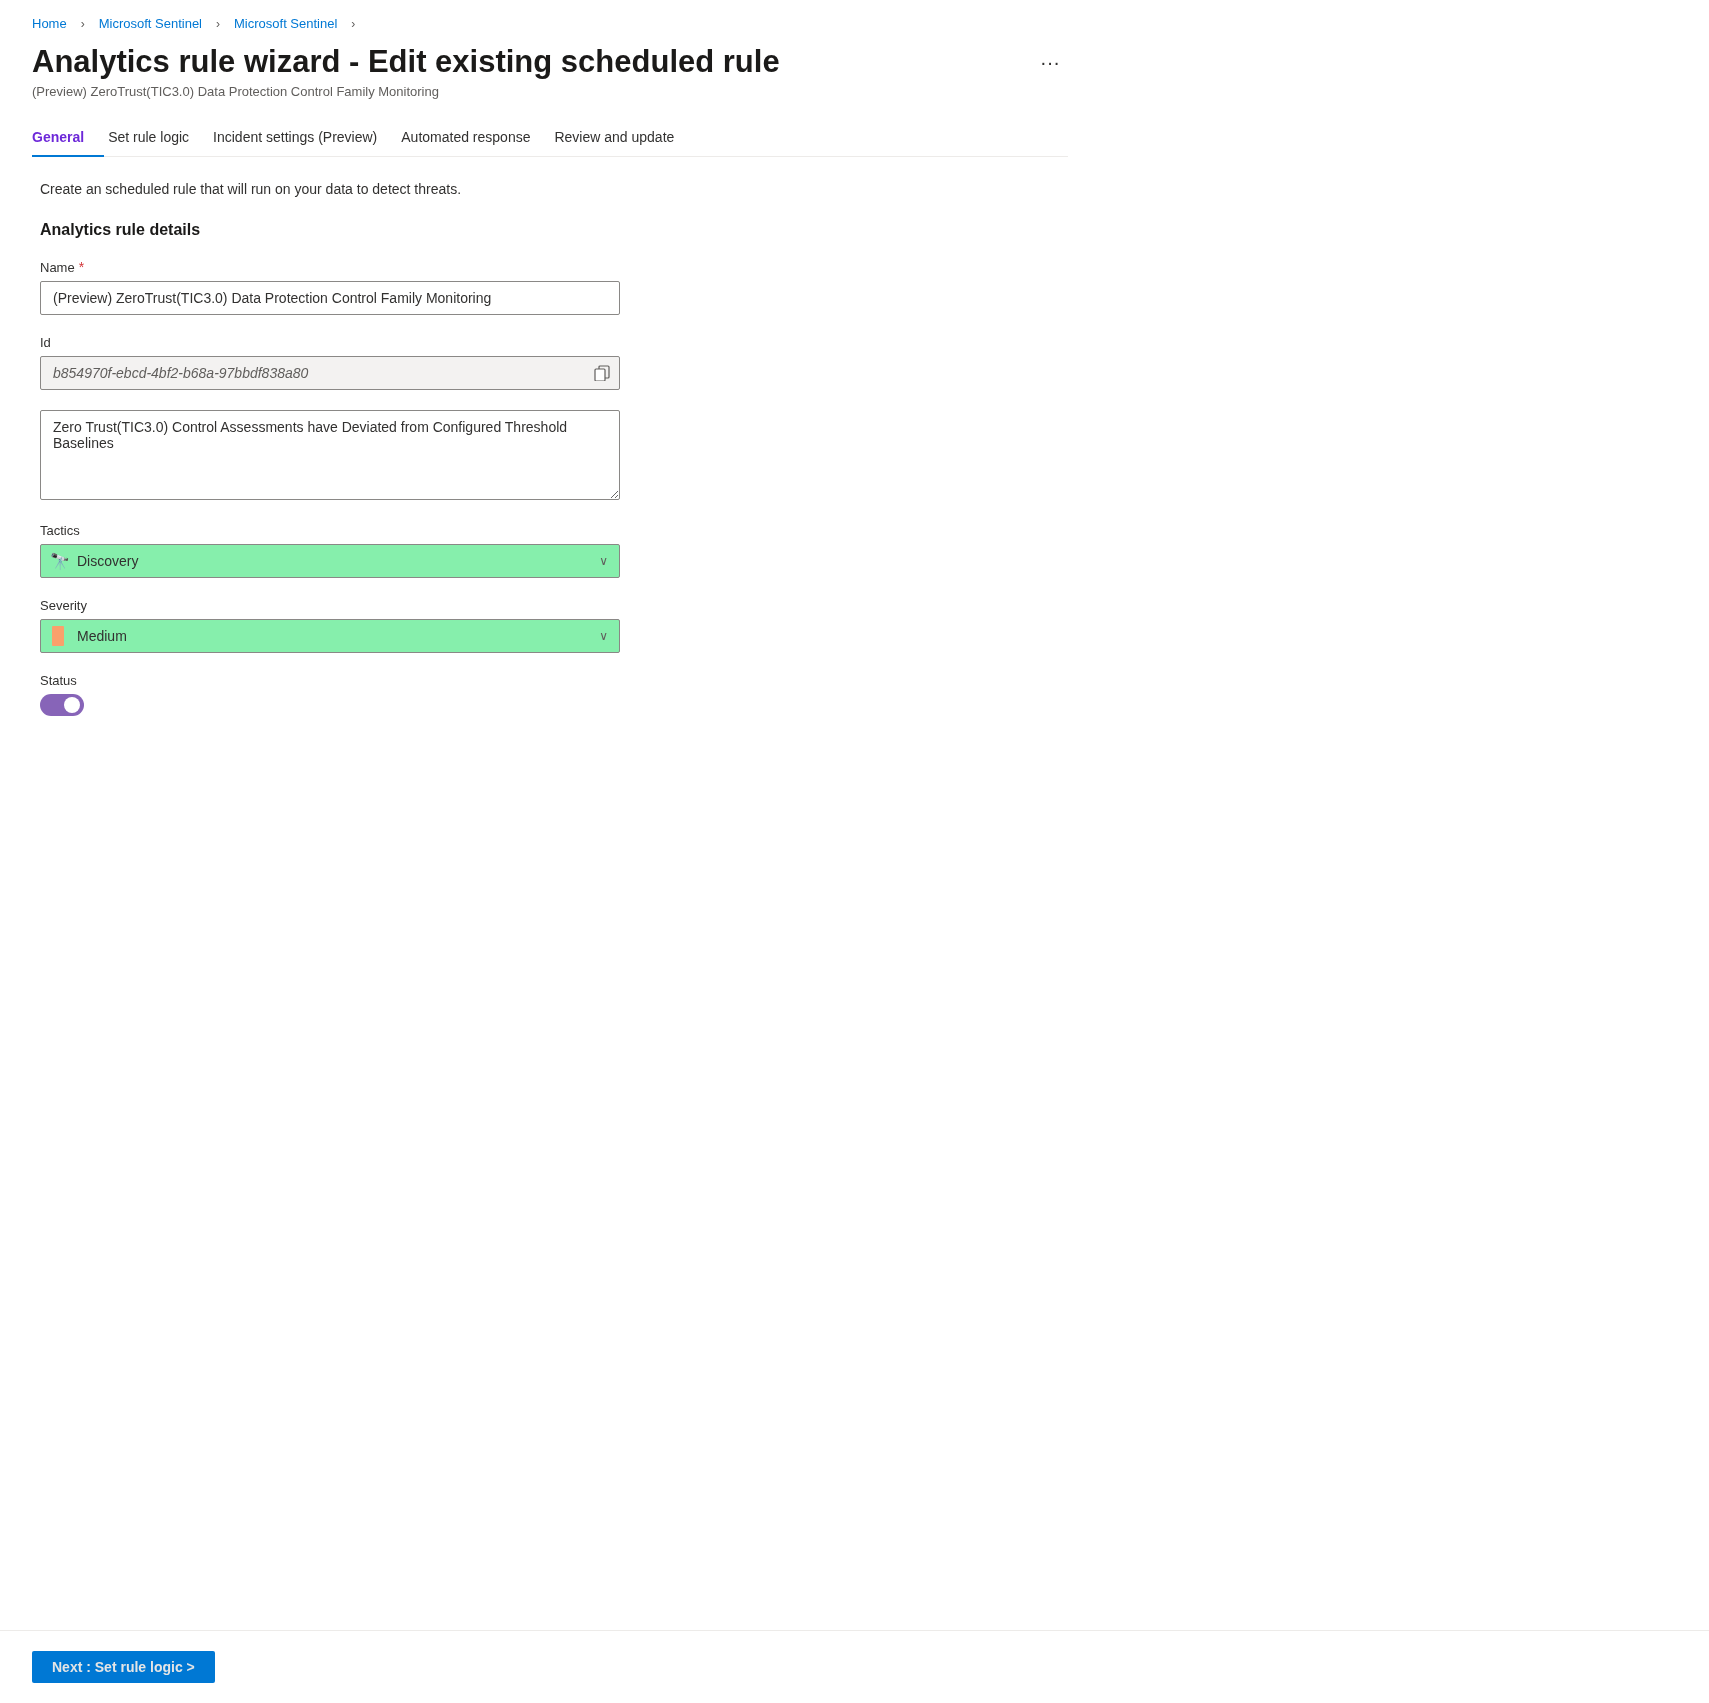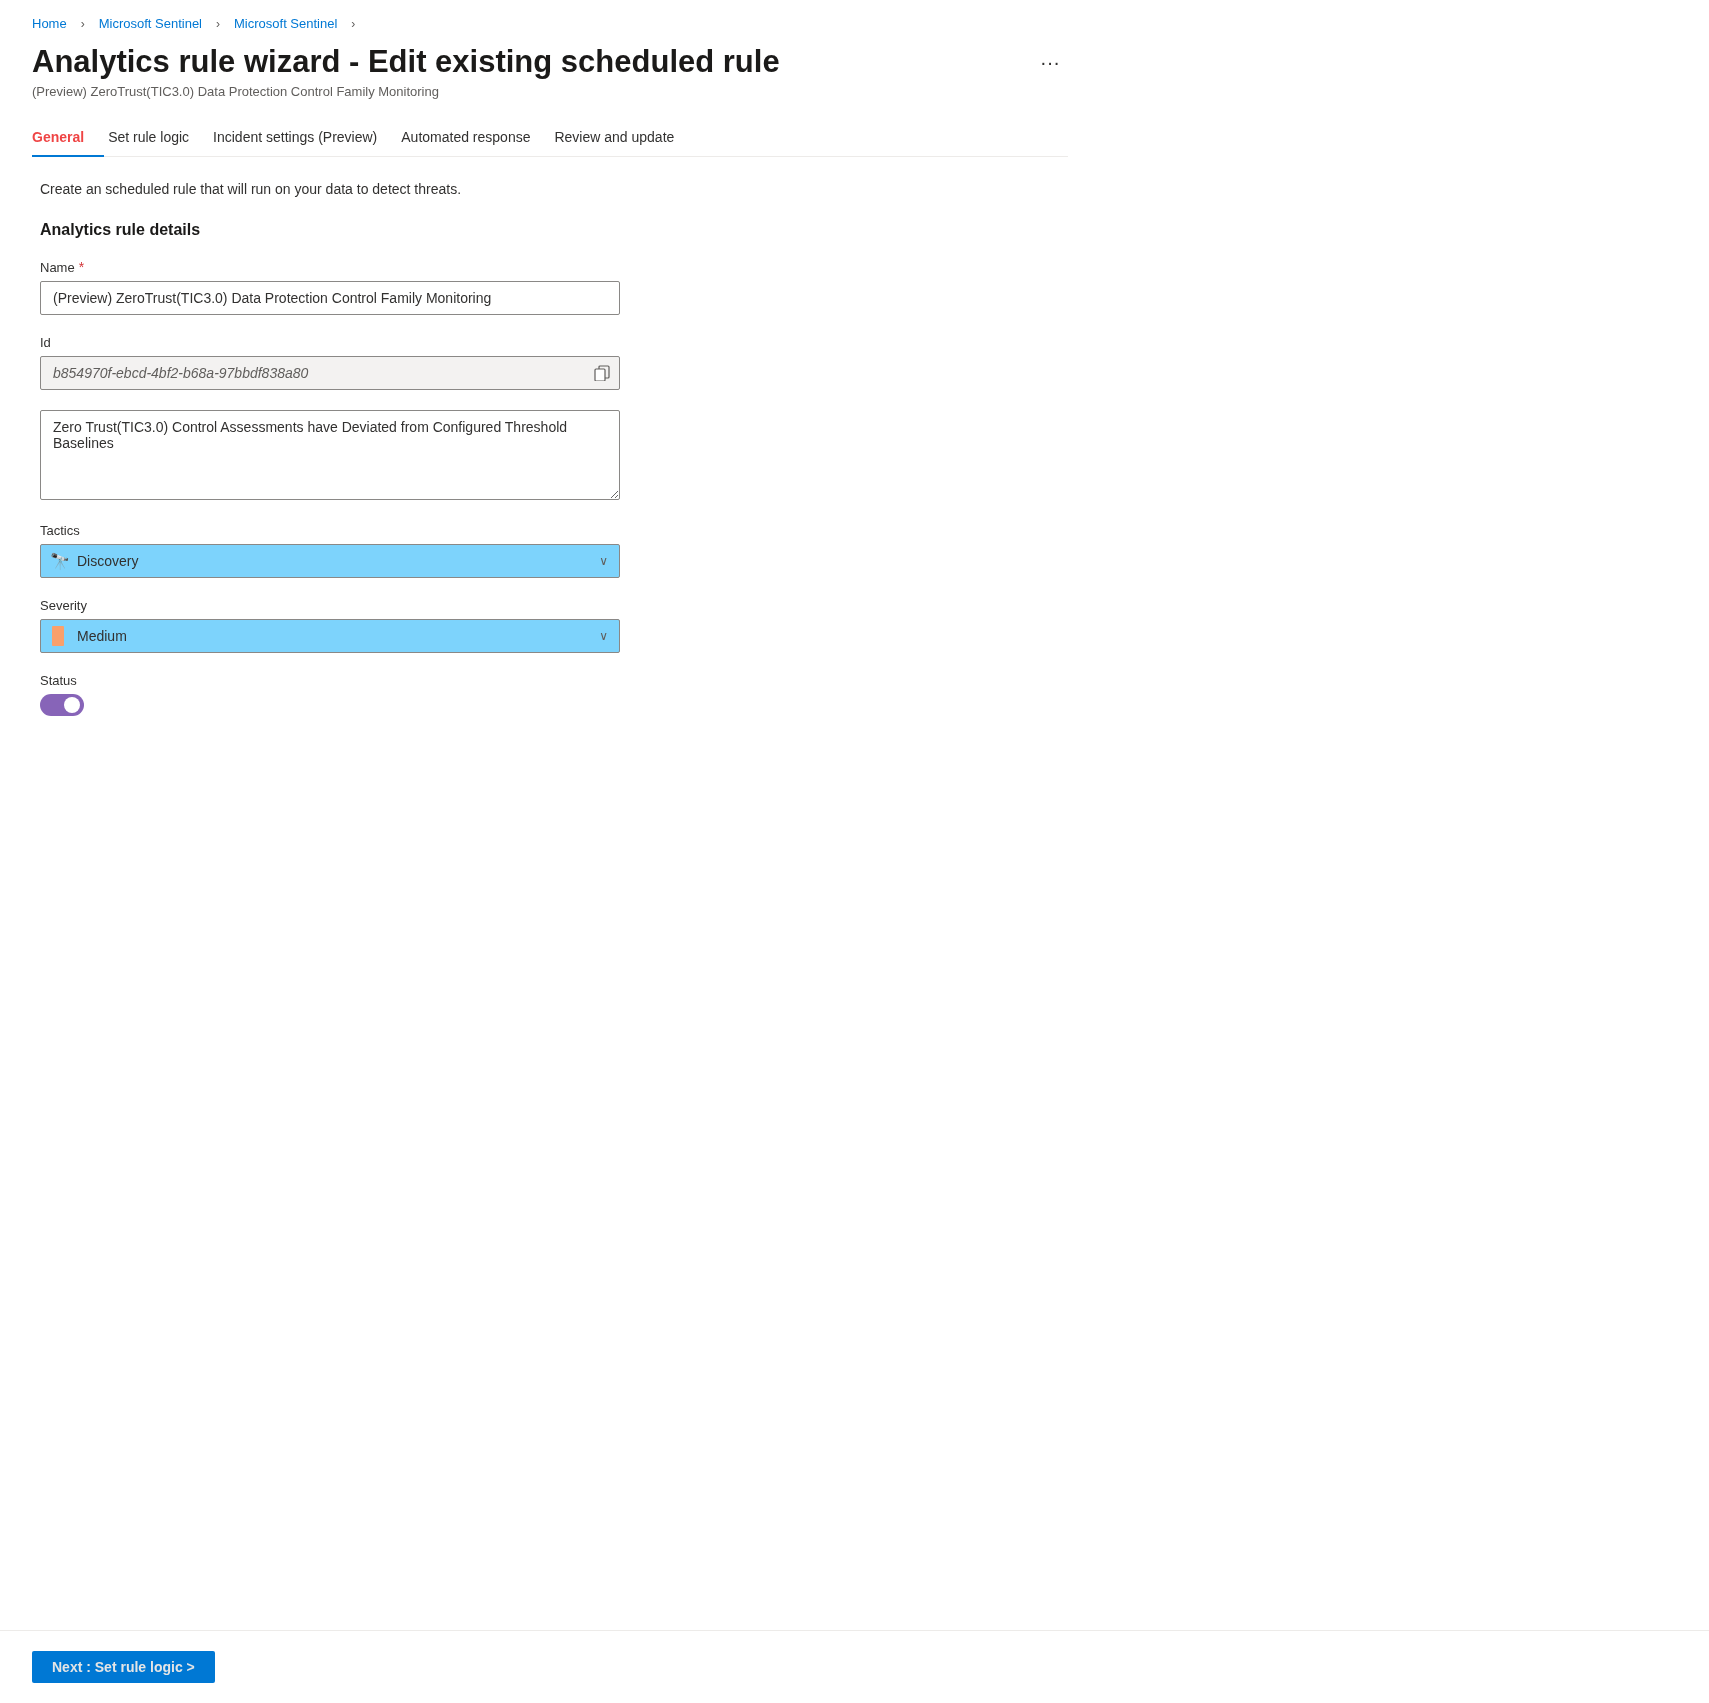--- a/index.html
+++ b/index.html
@@ -87,21 +87,21 @@
       border-bottom: 2px solid transparent;
       margin-bottom: -1px;
       white-space: nowrap;
     }
 
     .tab-item:first-child {
       padding-left: 0;
     }
 
     .tab-item.active {
-      color: #ef4444;
+      color: #6d28d9;
       border-bottom: 2px solid #0078d4;
       font-weight: 600;
     }
 
     .content-area {
       padding: 0 8px;
     }
 
     .intro-text {
       font-size: 14px;
@@ -199,21 +199,21 @@
       max-width: 580px;
     }
 
     .dropdown-select {
       width: 100%;
       padding: 8px 40px 8px 36px;
       border: 1px solid #8a8886;
       border-radius: 2px;
       font-size: 14px;
       color: #323130;
-      background: #7dd3fc;
+      background: #86efac;
       outline: none;
       appearance: none;
       -webkit-appearance: none;
       cursor: pointer;
       font-family: inherit;
     }
 
     .dropdown-icon-left {
       position: absolute;
       left: 10px;

